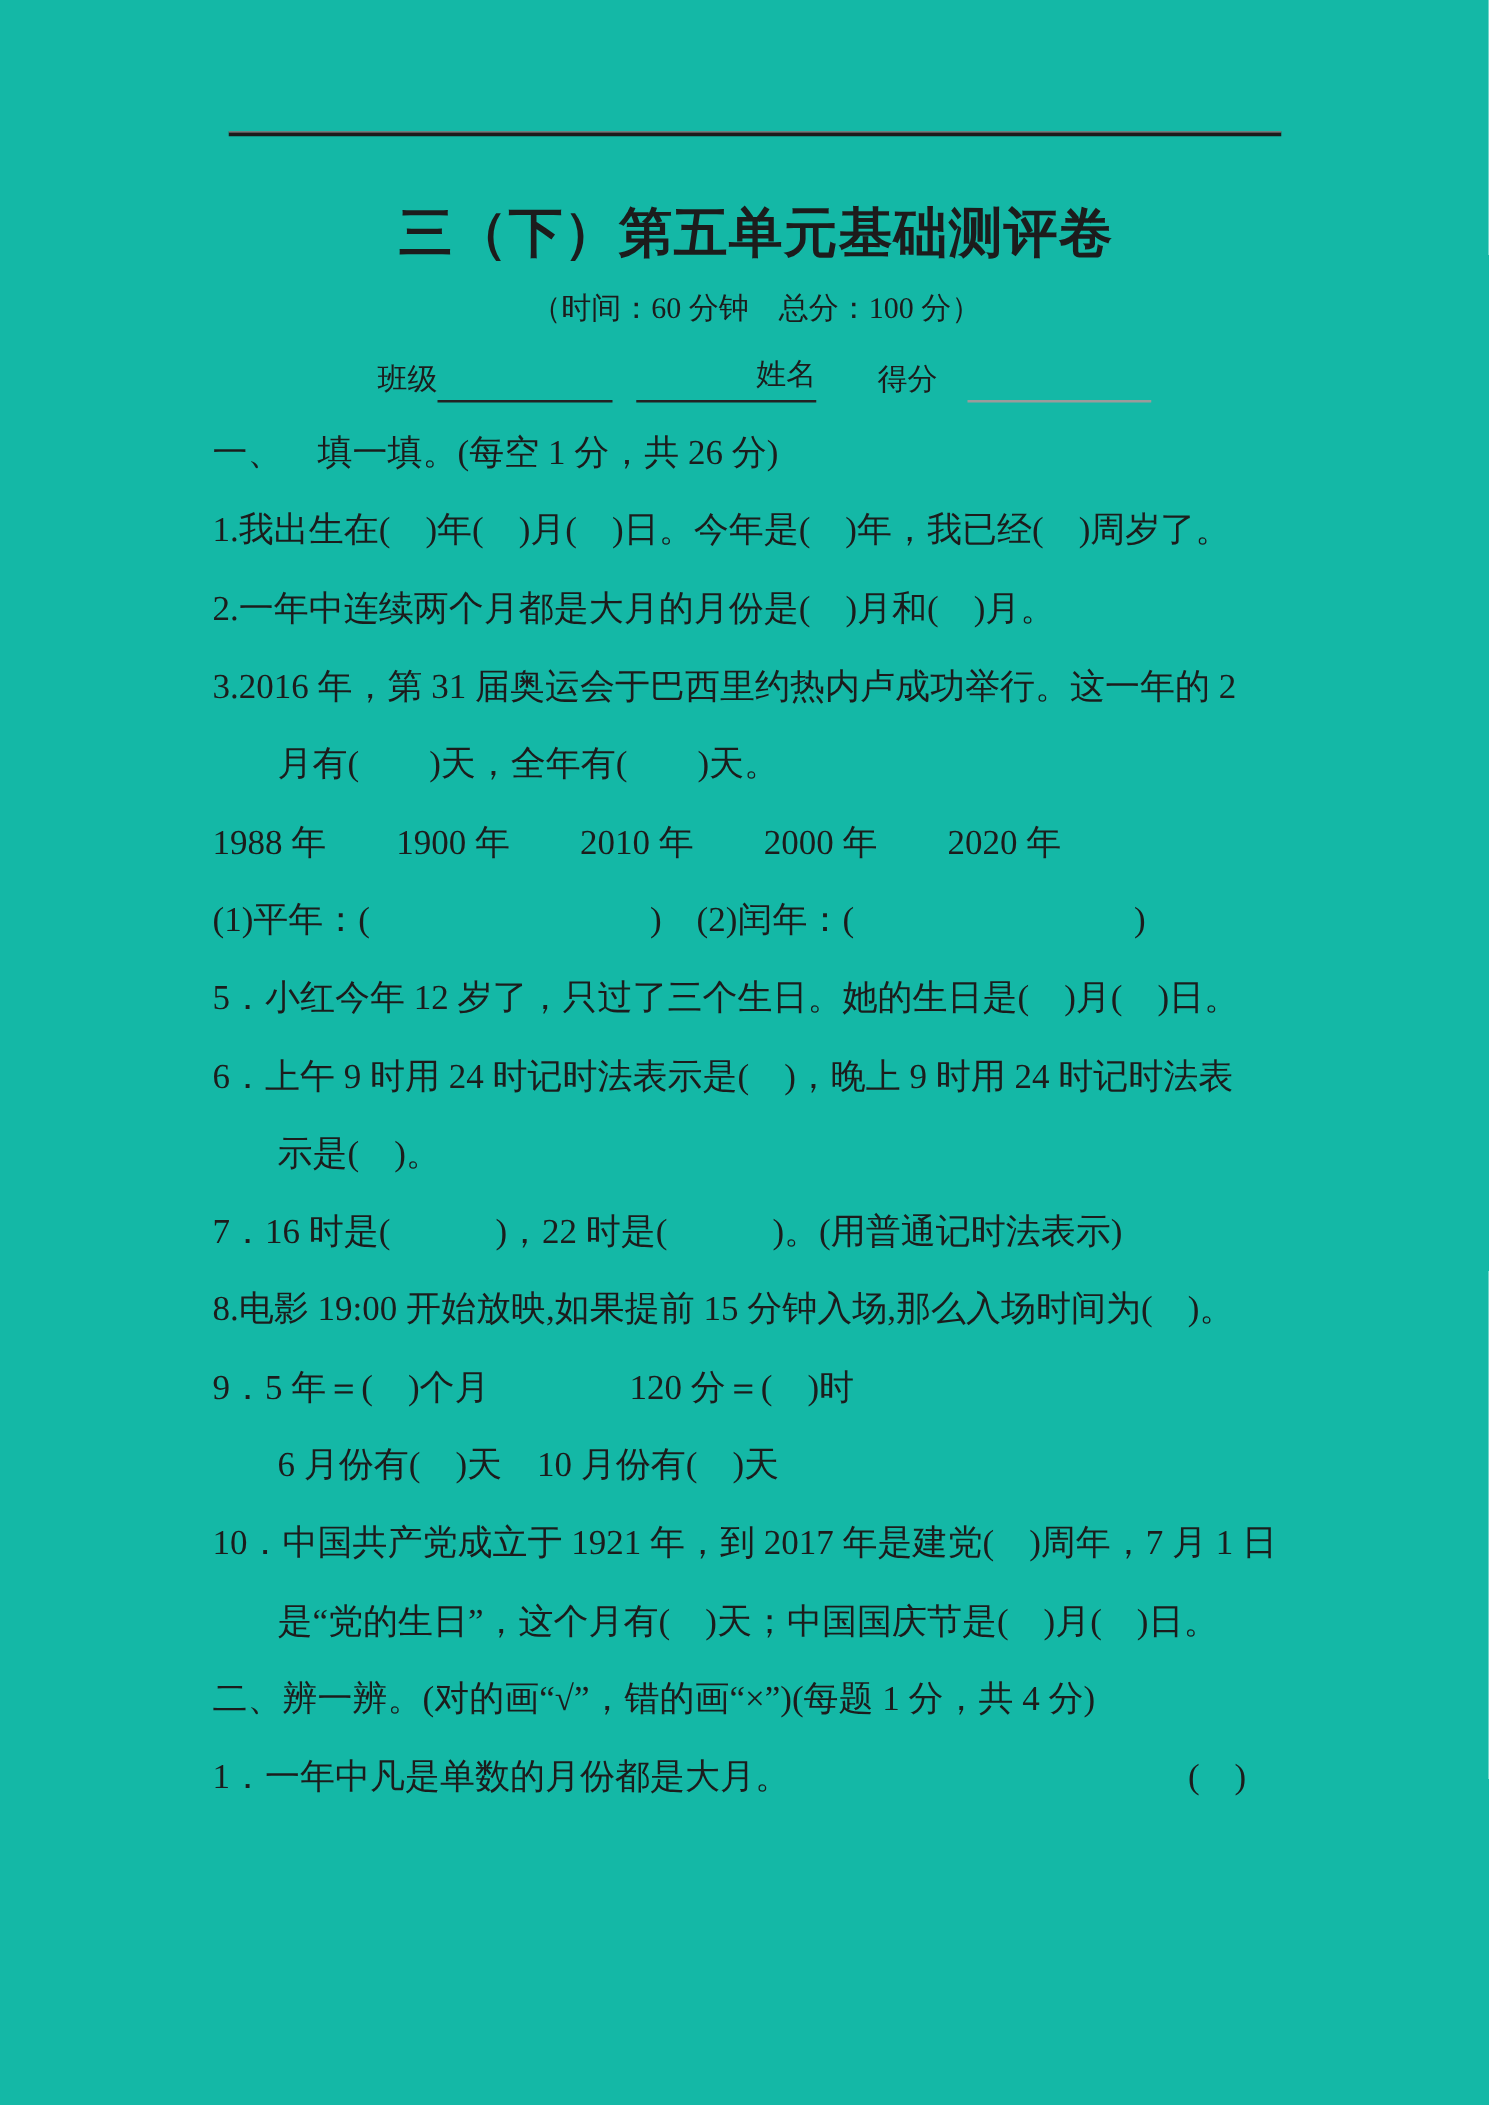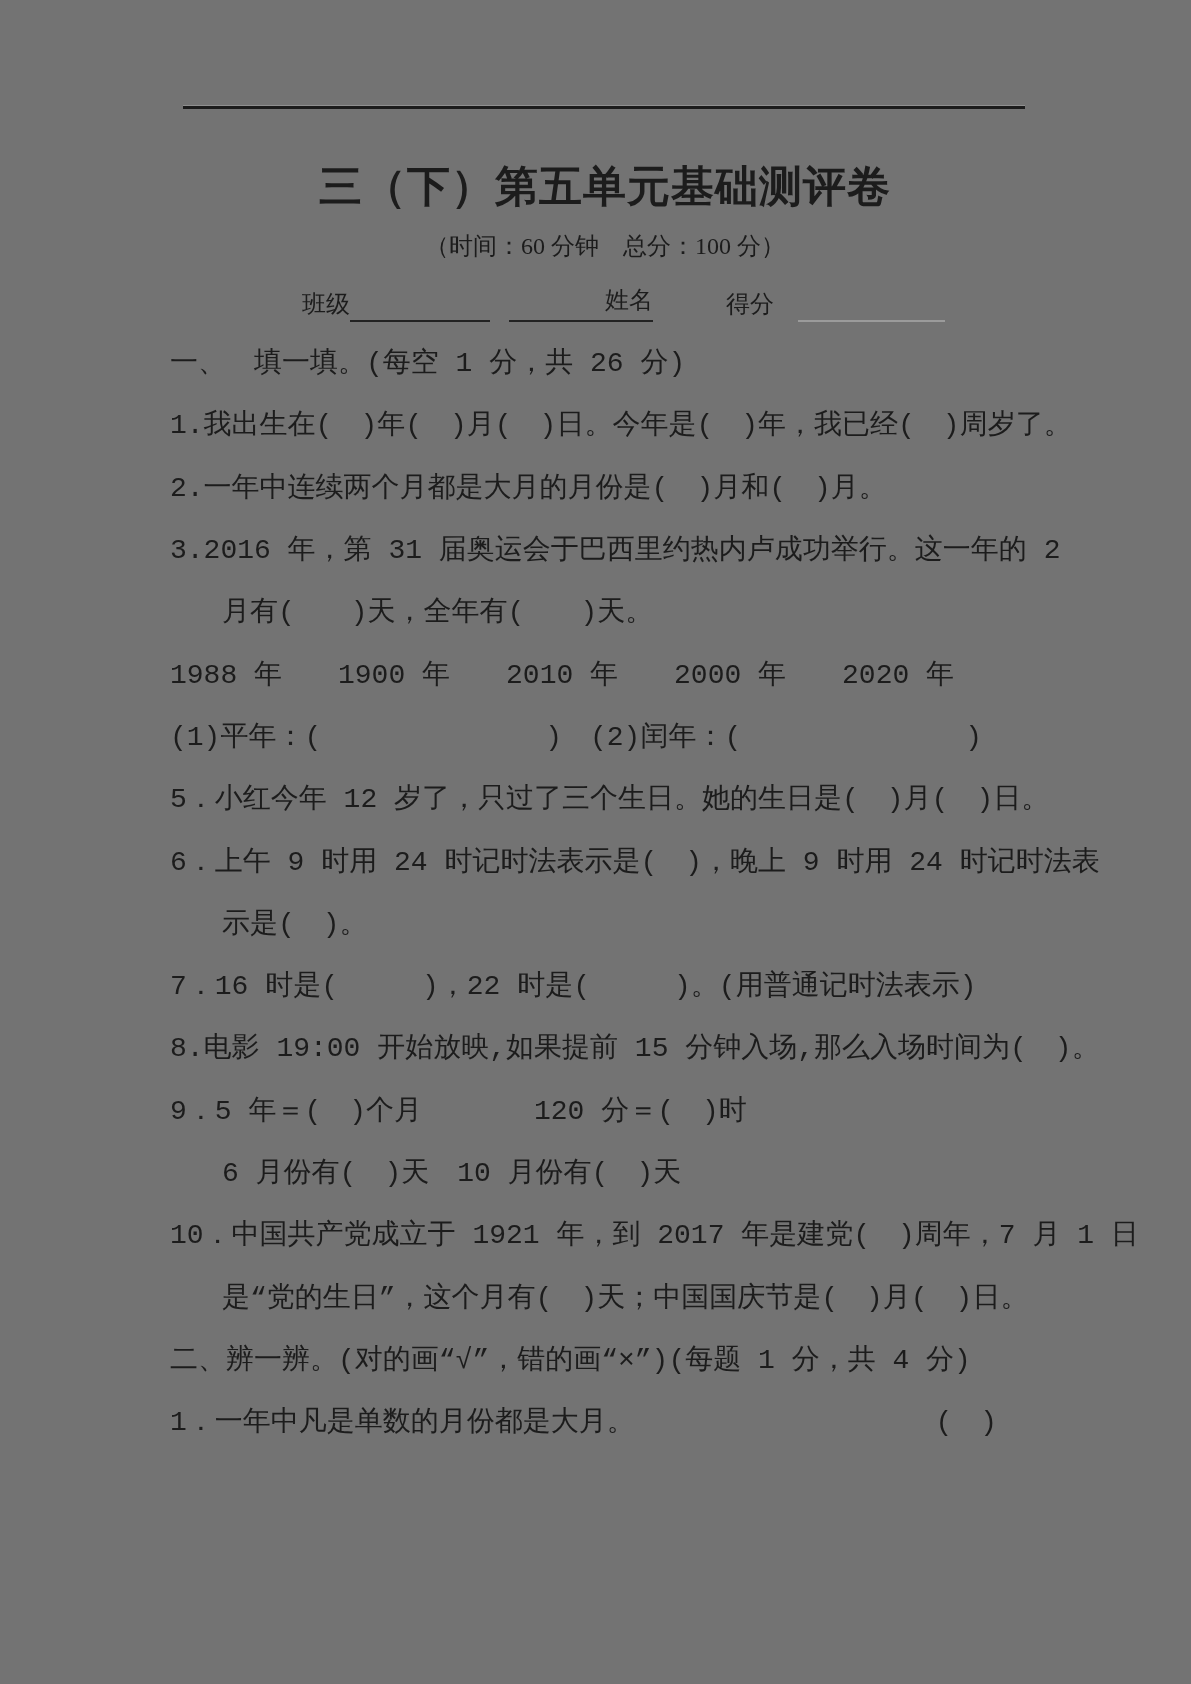--- a/index.html
+++ b/index.html
@@ -1,20 +1,20 @@
 <!DOCTYPE html>
 <html><head>
 <meta charset="utf-8">
 <style>
   html, body { margin: 0; padding: 0; background: #ffffff; }
   .page {
     position: relative;
     width: 1191px;
     height: 1684px;
-    background: #737373;
+    background: #14b8a6;
     font-family: "Liberation Serif", "DejaVu Serif", serif;
     color: #1c1c1c;
     overflow: hidden;
   }
   .top-rule {
     position: absolute;
     left: 183px;
     top: 105px;
     width: 842px;
     height: 3px;
@@ -50,36 +50,35 @@
   }
   .field-group {
     position: absolute;
     top: 0;
     display: flex;
     align-items: flex-end;
     height: 40px;
   }
   .field-class { left: 302px; }
   .field-name  { left: 509px; flex-direction: column; }
-  .field-score { left: 726px; gap: 24px; }
+  .field-score { left: 702px; gap: 24px; }
   .field-label { line-height: 36px; white-space: pre; font-family: Liberation Serif, serif; }
   .field-line {
     display: inline-block;
     height: 34px;
     border-bottom: 2px solid #232323;
   }
   .line-class { width: 140px; }
   .line-name  { width: 144px; }
   .line-score { width: 147px; border-bottom-color: #9b9b9b; }
   .body-lines {
     position: absolute;
     left: 170px;
     top: 331px;
     width: 872px;
-    font-family: Liberation Mono, monospace;
   }
   .line {
     height: 62.3px;
     display: flex;
     align-items: center;
     font-size: 28px;
     white-space: pre;
   }
   .line.indent { padding-left: 52px; }
   .line.justify { justify-content: space-between; }

